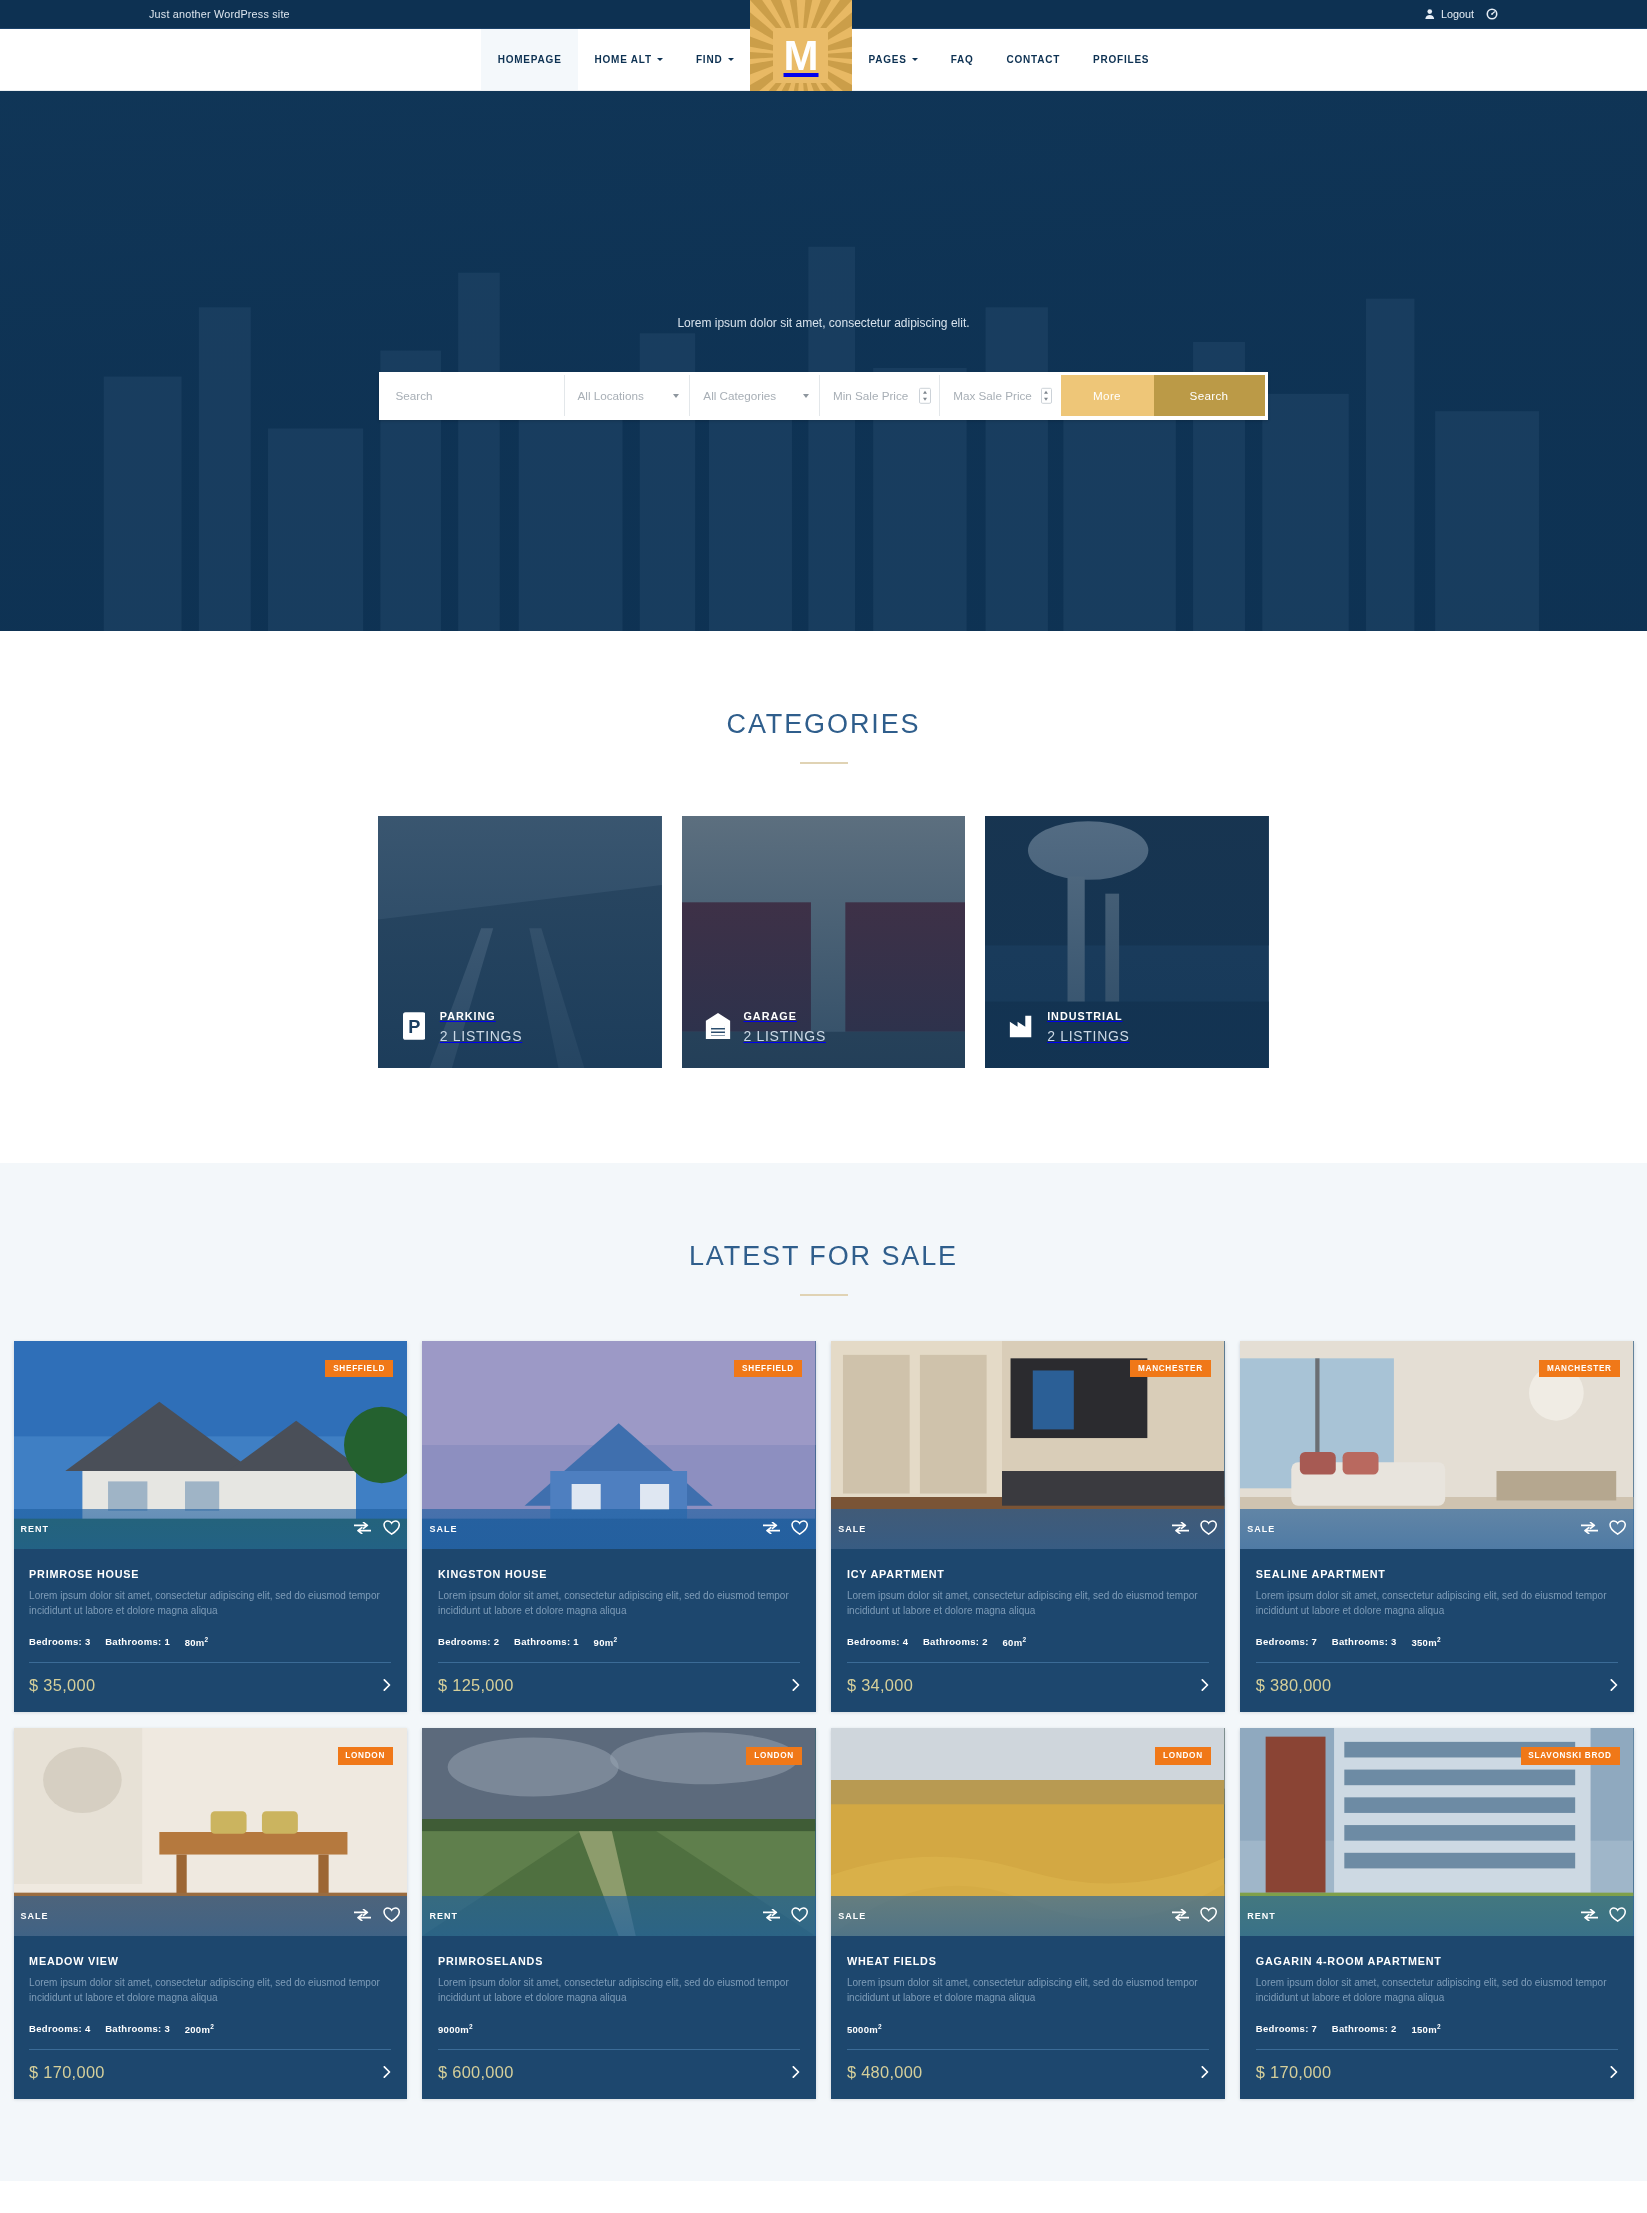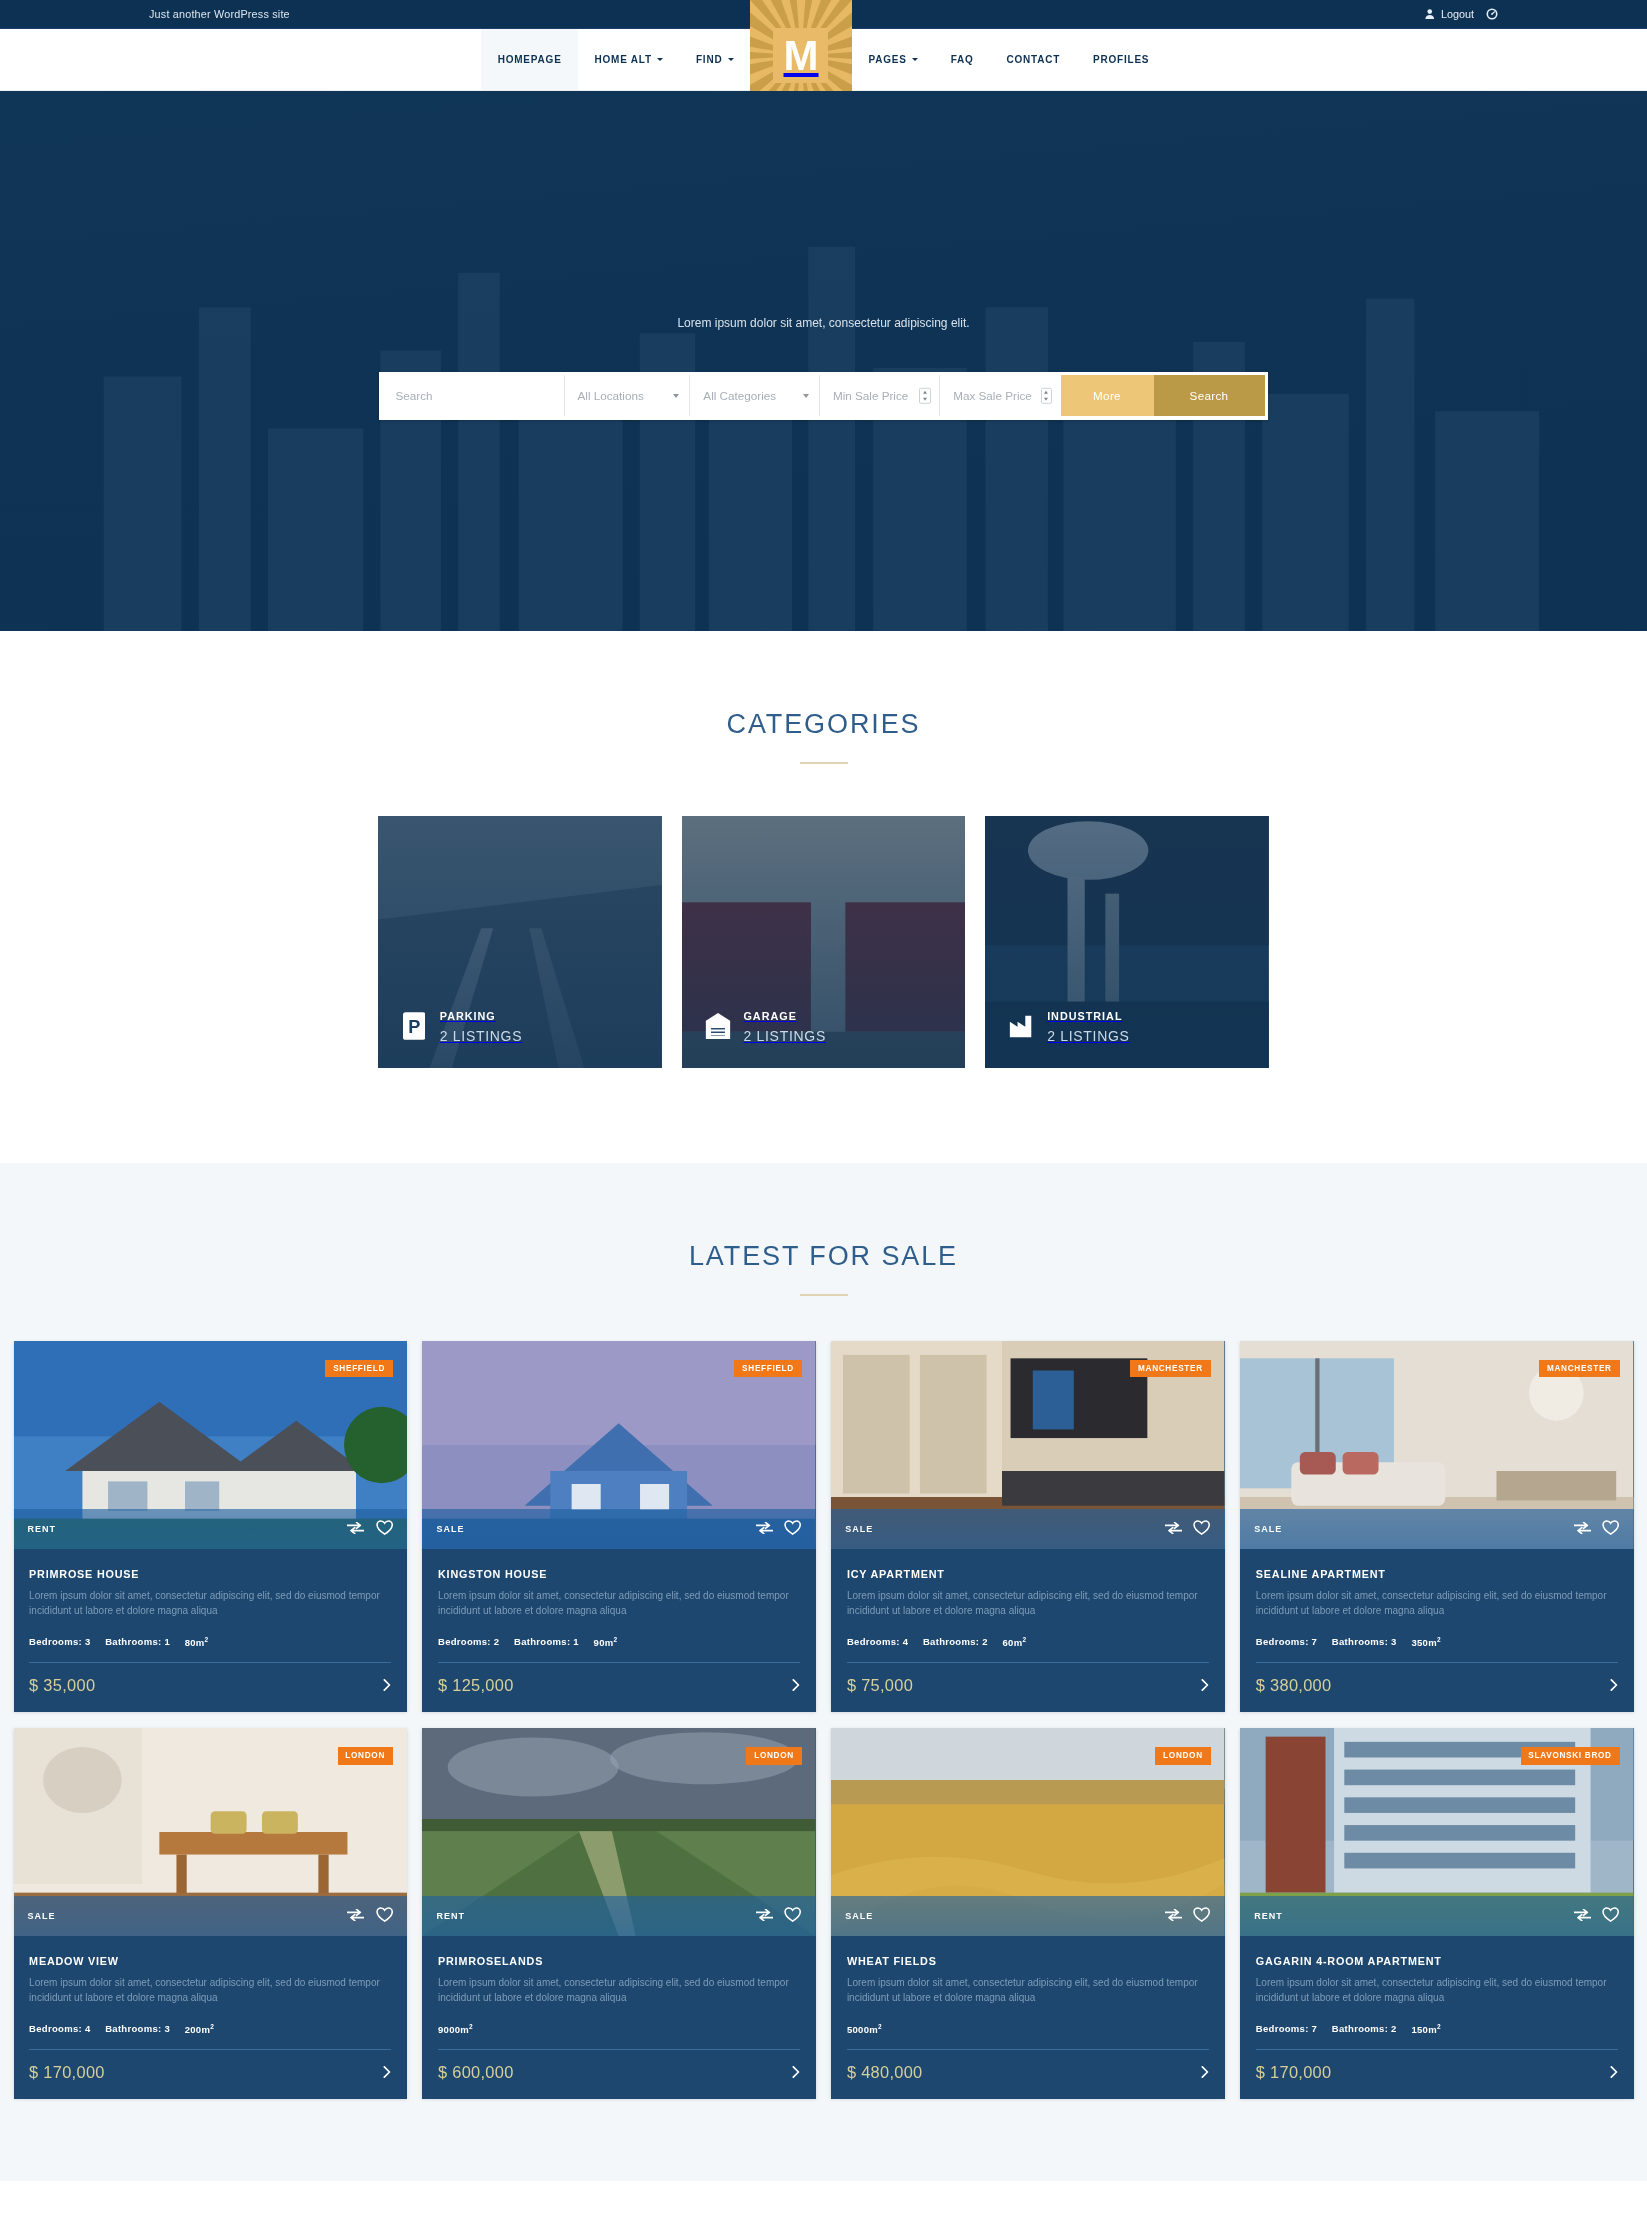--- a/index.html
+++ b/index.html
@@ -242,21 +242,21 @@
     font-size: 8.2px; font-weight: 700;
     letter-spacing: 0.7px; text-transform: uppercase;
     padding: 4.3px 7.8px; z-index: 4;
   }
   .prop-bar {
     position: absolute; left: 0; right: 0; bottom: 0;
     height: 40px; z-index: 3;
     background: linear-gradient(to bottom, rgba(30,95,160,.62), rgba(30,95,160,.72));
     display: flex; align-items: center;
     justify-content: space-between;
-    padding: 0 14px;
+    padding: 0 7px;
   }
   .prop-status {
     color: #fff; font-size: 9px; font-weight: 700;
     letter-spacing: 1px; text-transform: uppercase;
   }
   .prop-actions { display: flex; align-items: center; gap: 11.2px; }
   .prop-body { padding: 19px 15.6px 0; flex: 1 1 auto; }
   .prop-title {
     color: #fff; font-size: 10.8px; font-weight: 700;
     letter-spacing: 0.8px; text-transform: uppercase;
@@ -648,21 +648,21 @@
           <div class="prop-title">ICY APARTMENT</div>
           <div class="prop-desc">Lorem ipsum dolor sit amet, consectetur adipiscing elit, sed do eiusmod tempor incididunt ut labore et dolore magna aliqua</div>
           <div class="prop-meta">
             <span>Bedrooms: 4</span>
             <span>Bathrooms: 2</span>
             <span>60m<sup>2</sup></span>
           </div>
         </div>
         <div class="prop-sep"></div>
         <div class="prop-foot">
-          <span class="prop-price">$ 75,000</span>
+          <span class="prop-price">$ 34,000</span>
           <a href="#" class="chev-right"><svg width="7.8" height="12" viewBox="0 0 9 14">
               <path d="M1.5 1 L7.5 7 L1.5 13" stroke="#fff" stroke-width="2" fill="none" stroke-linecap="round" stroke-linejoin="round"></path>
             </svg></a>
         </div>
       </div>
       <div class="prop-card">
         <div class="prop-media">
           <span class="prop-photo"><svg width="100%" height="100%" viewBox="0 0 460 240" preserveAspectRatio="none">
               <rect width="460" height="240" fill="#e4ded4"></rect>
               <rect x="0" y="20" width="180" height="150" fill="#a8c3d6"></rect>

